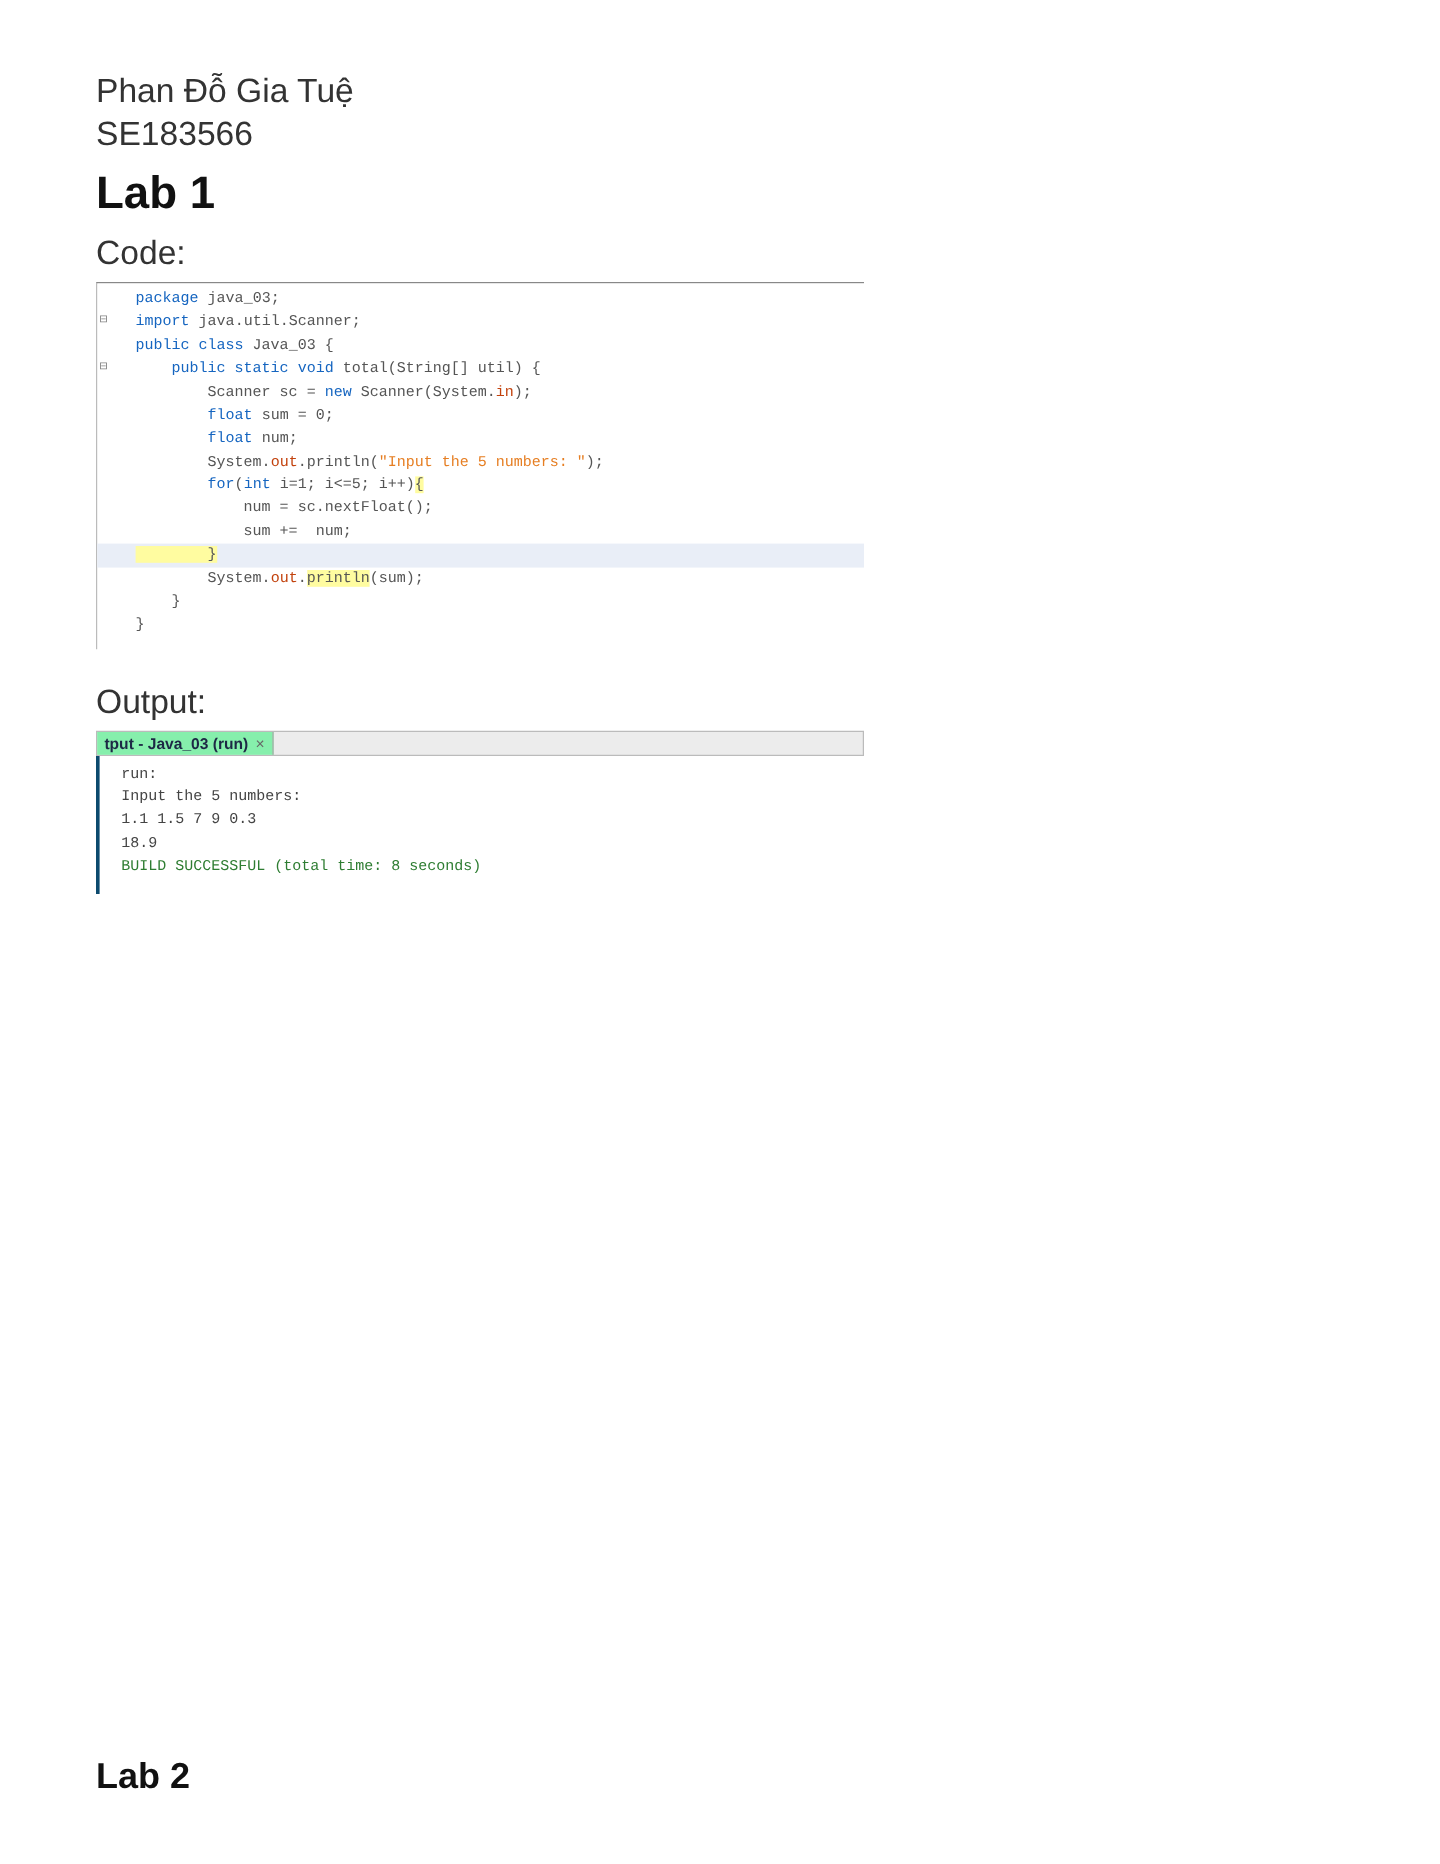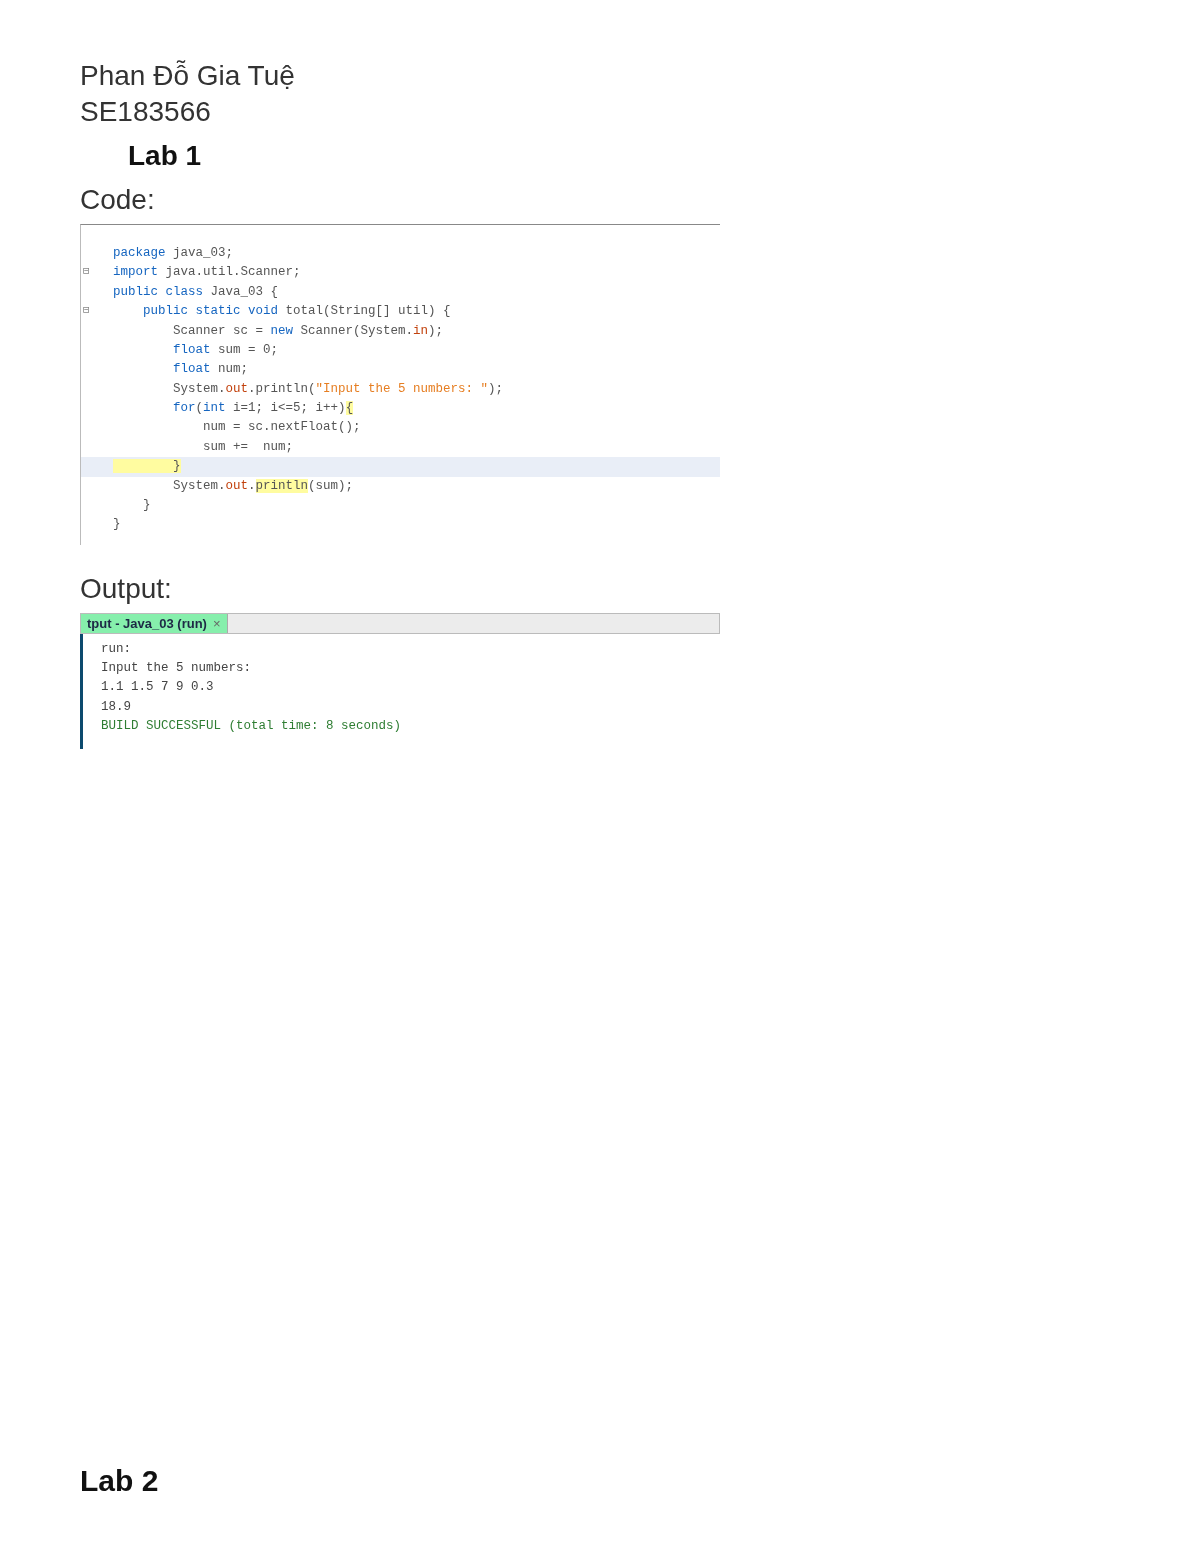--- a/index.html
+++ b/index.html
@@ -7,29 +7,29 @@
     margin: 0;
     padding: 60px 80px;
     font-family: Arial, Helvetica, sans-serif;
     background: #fff;
     color: #333;
     width: 1200px;
     height: 1553px;
   }
   .student-name { font-size: 28px; font-weight: 400; margin-bottom: 4px; color: #333; }
   .student-id   { font-size: 28px; font-weight: 400; margin-bottom: 12px; color: #333; }
-  .lab-title    { font-size: 28px; font-weight: 700; margin-bottom: 12px; color: #111; margin-left: 48px; }
+  .lab-title    { font-size: 38px; font-weight: 700; margin-bottom: 12px; color: #111; }
   .section-label{ font-size: 28px; font-weight: 400; margin-bottom: 8px; color: #333; }
   .lab2         { position: absolute; bottom: 55px; left: 80px; font-size: 30px; font-weight: 700; color:#111; }
 
   
   .code-block {
     border-top: 1px solid #888;
     border-left: 1px solid #bbb;
-    padding: 19px 0 10px 0;
+    padding: 4px 0 10px 0;
     width: 640px;
     font-family: "Courier New", monospace;
     font-size: 12.5px;
     line-height: 1.55;
     margin-bottom: 28px;
   }
   .code-line { position: relative; padding-left: 32px; white-space: pre; }
   .glyph { position:absolute; left:2px; top:0; font-size:11px; color:#888;}
   .code-row { position: relative; } 
   .kw-blue   { color:#1565c0; }

